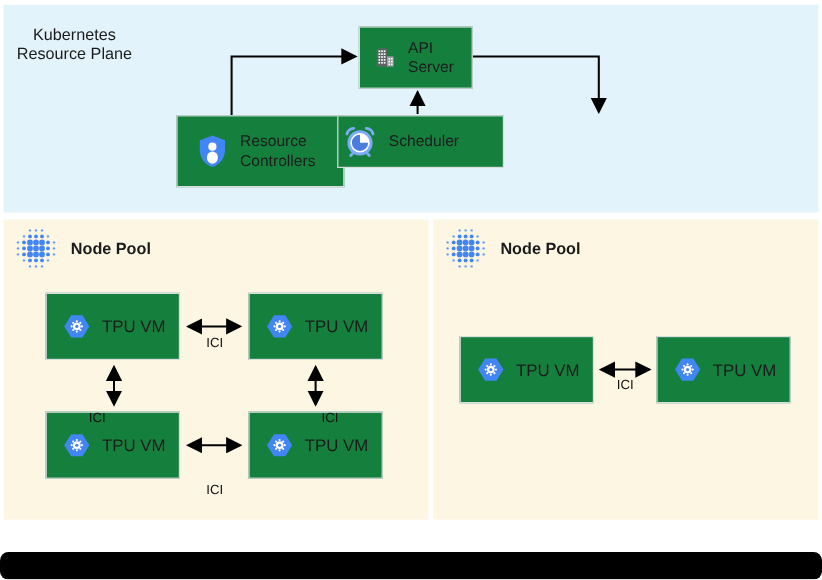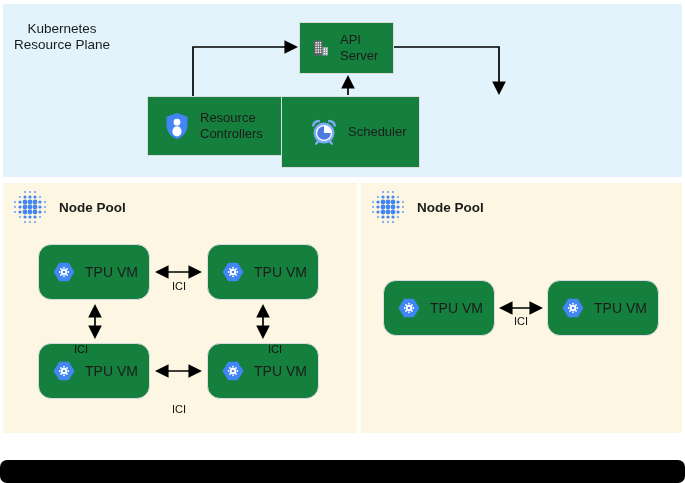--- a/index.html
+++ b/index.html
@@ -21,26 +21,26 @@
   .arrows { position:absolute; left:0; top:0; z-index:2; pointer-events:none; }
 
   .box {
     position:absolute; z-index:3; box-sizing:border-box;
     background:#15803d; border:1px solid #dadce0;
     display:flex; align-items:center;
   }
   .box .lbl { font-size:13px; line-height:16px; color:#1b1b1b; }
   .box-api        { left:299px; top:22px; width:95px;  height:52px; padding-left:11px; gap:9px; }
   .box-rc         { left:123px; top:96px; width:140px; height:60px; padding-left:17px; gap:11px;margin-left:24px; }
-  .box-sched      { left:281px; top:96px; width:139px; height:72px; padding-left:28px; gap:10px; }
+  .box-sched      { left:281px; top:96px; width:139px; height:44px; padding-left:4px; gap:10px; }
   .box-storage    { left:438px; top:96px; width:125px; height:60px; padding-left:14px; gap:11px; }
   .box-api .lbl   { width:50px; }
   .box-rc .lbl    { width:82px; }
 
-  .box-tpu { width:112px; height:56px; padding-left:13px; gap:9px;border-radius:13px; }
+  .box-tpu { width:112px; height:56px; padding-left:13px; gap:9px; }
   .box-tpu .lbl { font-size:14px; }
   .tpu-l1 { left:38px;  top:244px; }
   .tpu-l2 { left:207px; top:244px; }
   .tpu-l3 { left:38px;  top:343px; }
   .tpu-l4 { left:207px; top:343px; }
   .tpu-r1 { left:383px; top:280px; }
   .tpu-r2 { left:547px; top:280px; }
 
   .pool-header { position:absolute; z-index:3; display:flex; align-items:center; gap:12px; }
   .ph-left  { left:13px;  top:190px; }

